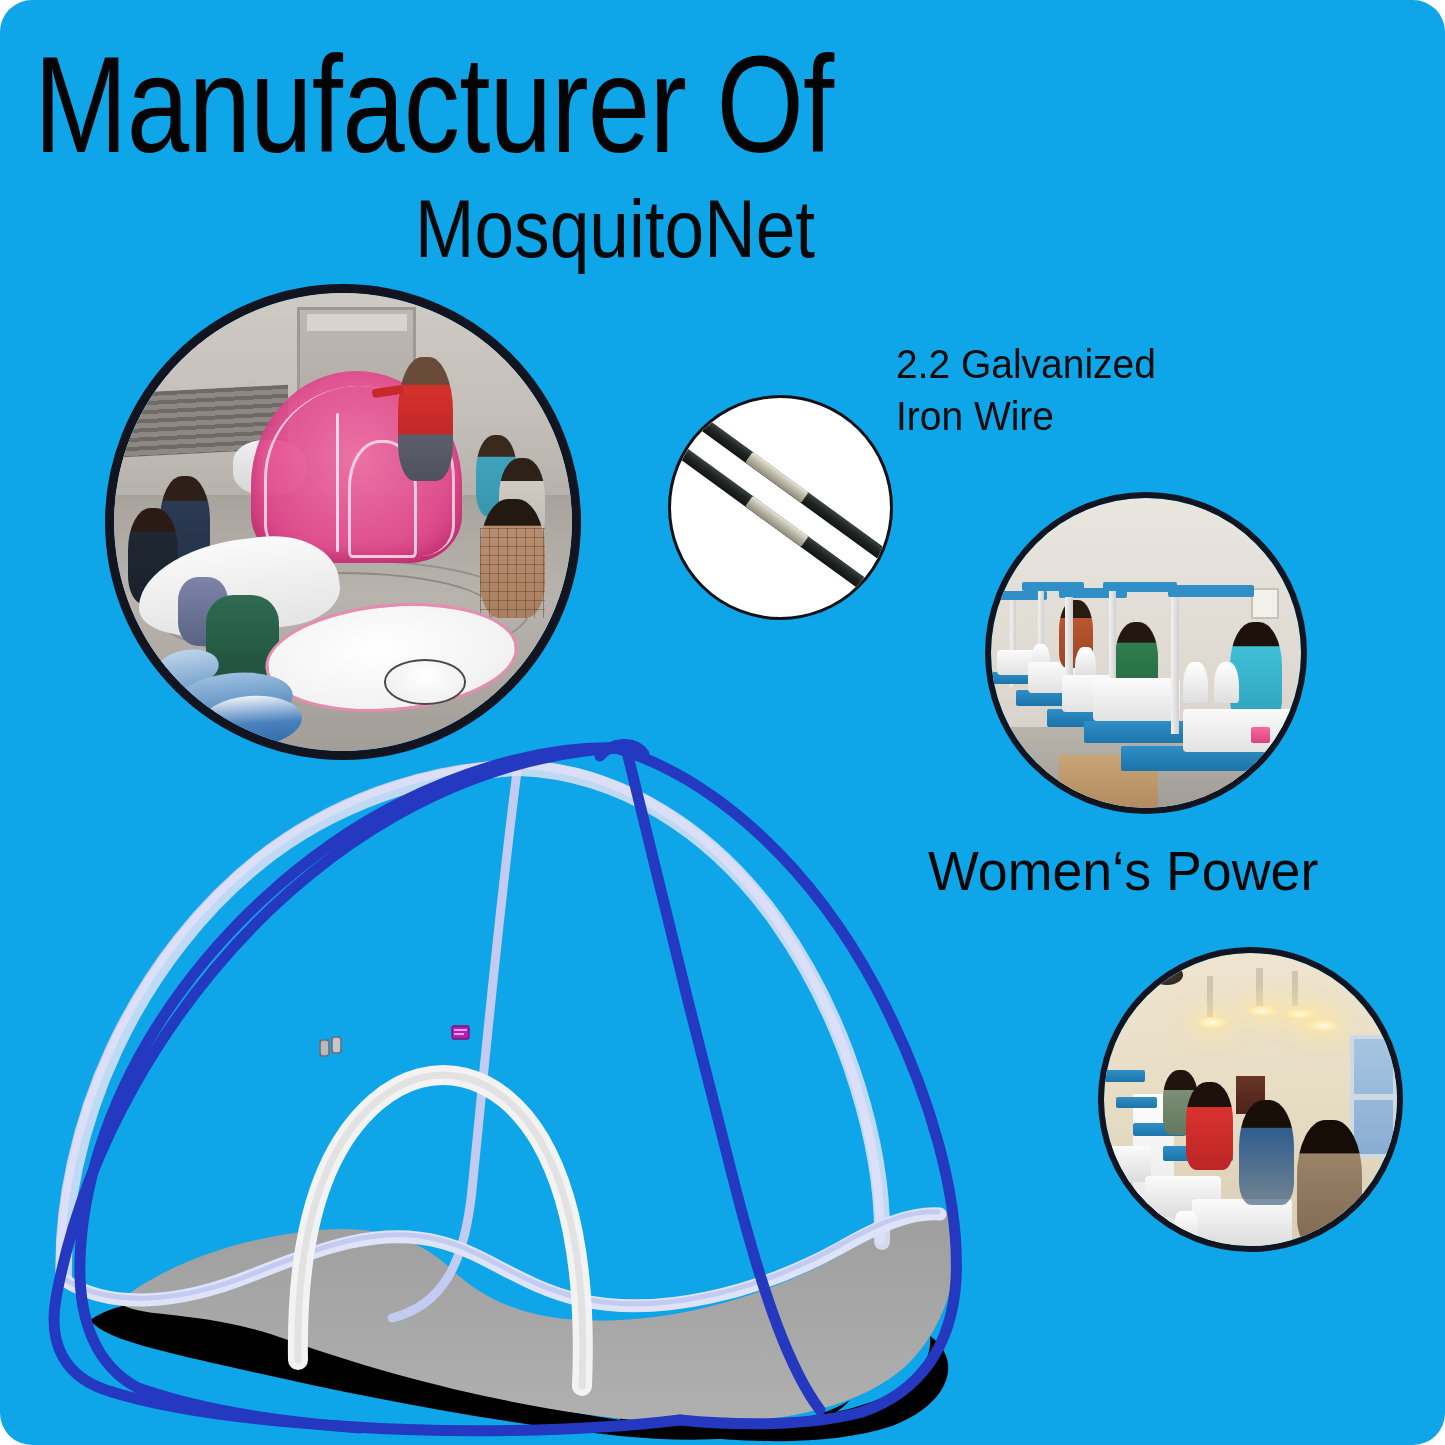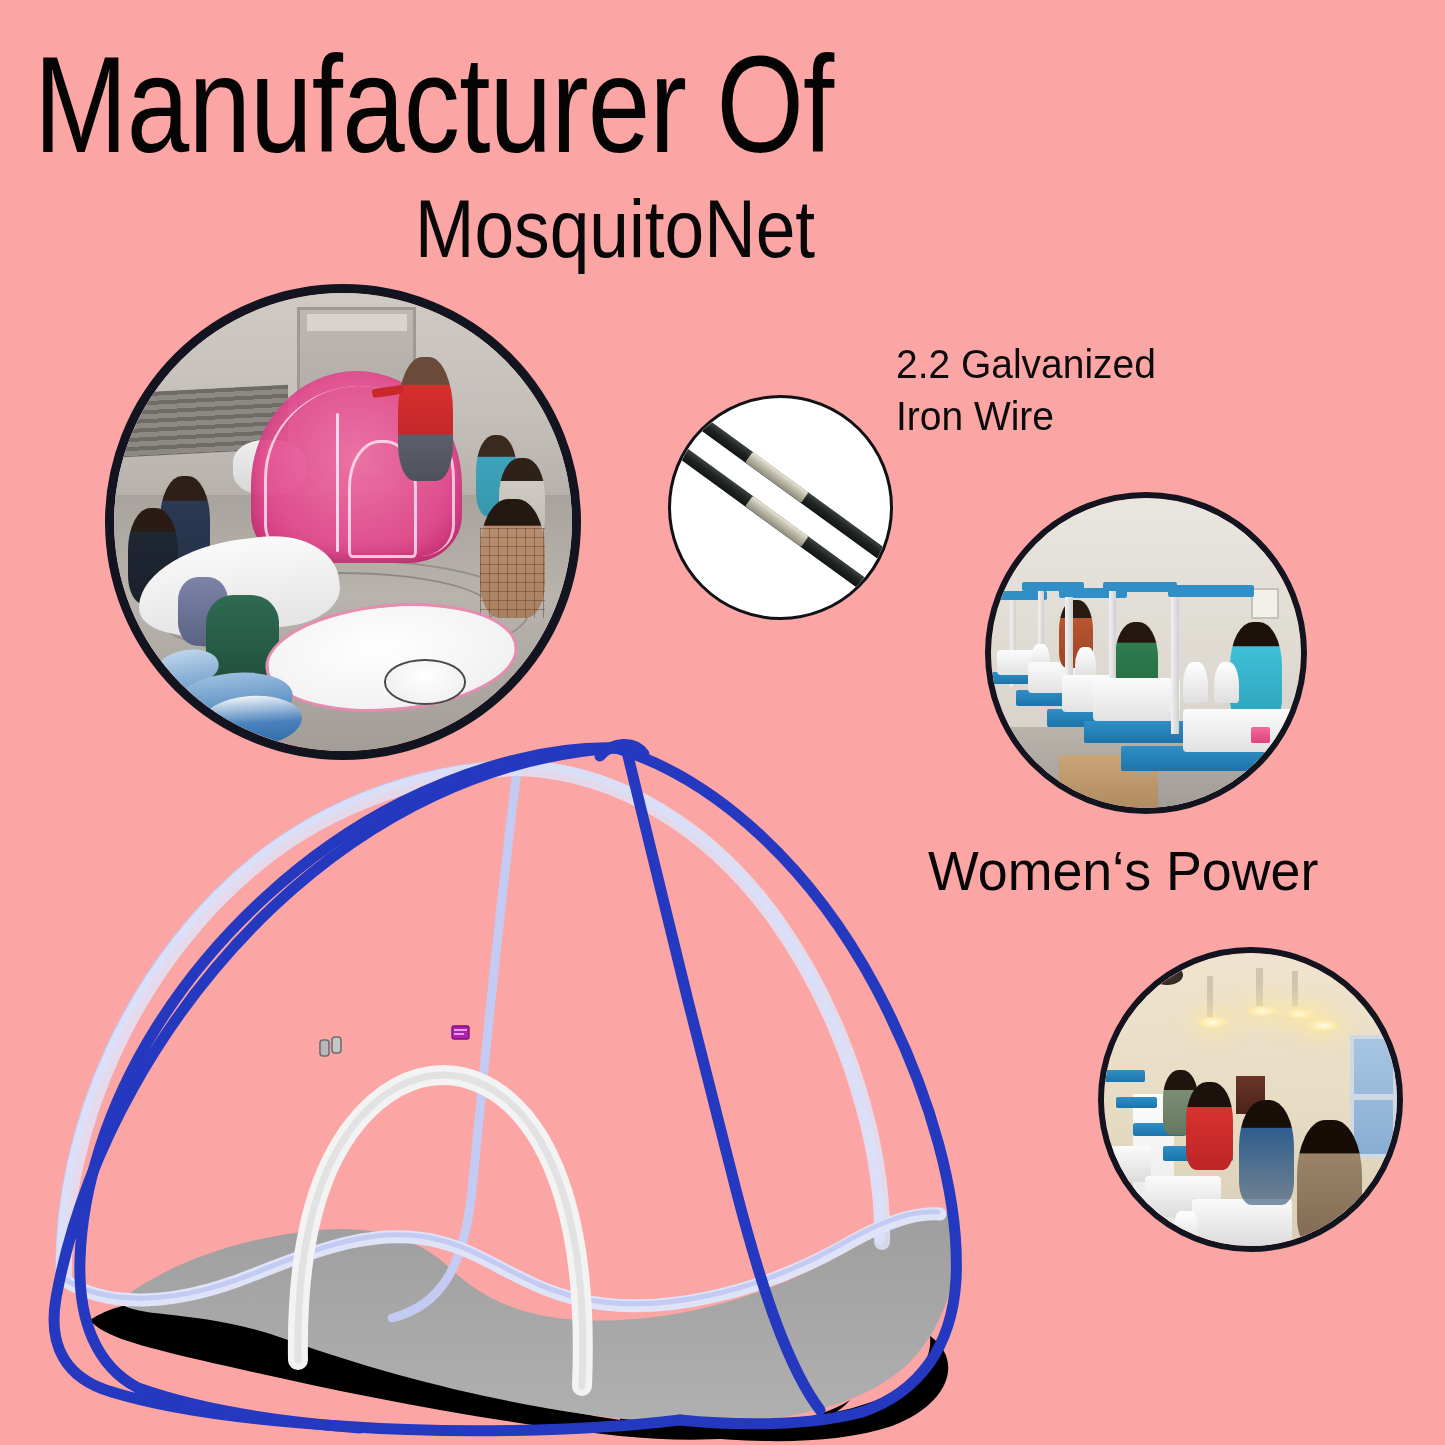--- a/index.html
+++ b/index.html
@@ -5,24 +5,25 @@
 <style>
   html, body {
     margin: 0;
     padding: 0;
     background: #ffffff;
   }
   #poster {
     position: relative;
     width: 1445px;
     height: 1445px;
-    background: #fca5a5;
+    background: #0ea5e9;
     overflow: hidden;
     font-family: "Liberation Sans", sans-serif;
     color: #000000;
+    border-radius: 32px;
   }
 
   
   .title-main {
     position: absolute;
     left: 34px;
     top: 36px;
     width: 1030px;
     font-family: "Liberation Sans Narrow", "Liberation Sans", sans-serif;
     font-size: 137px;

